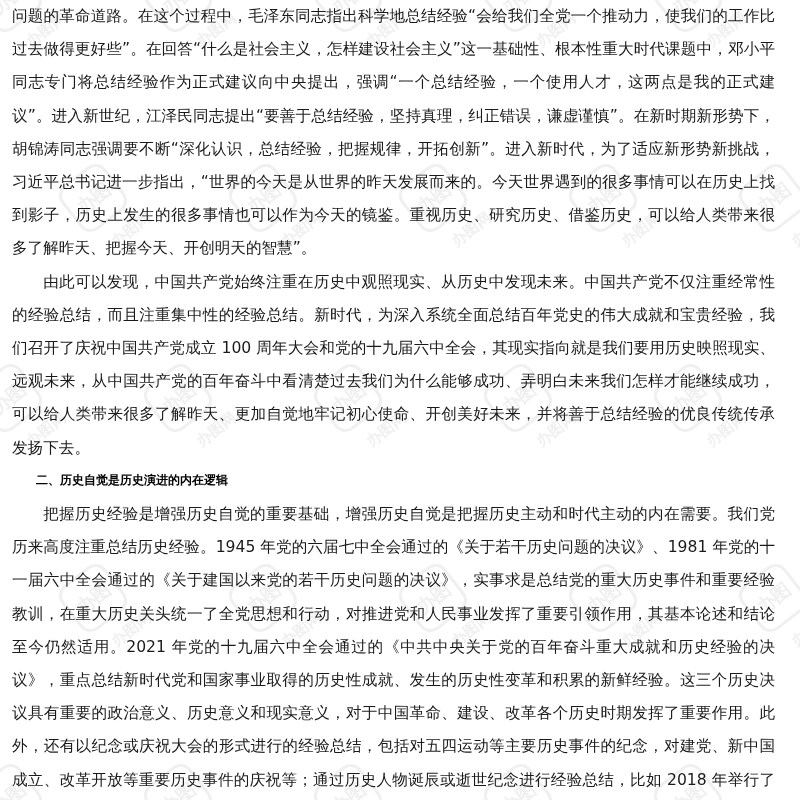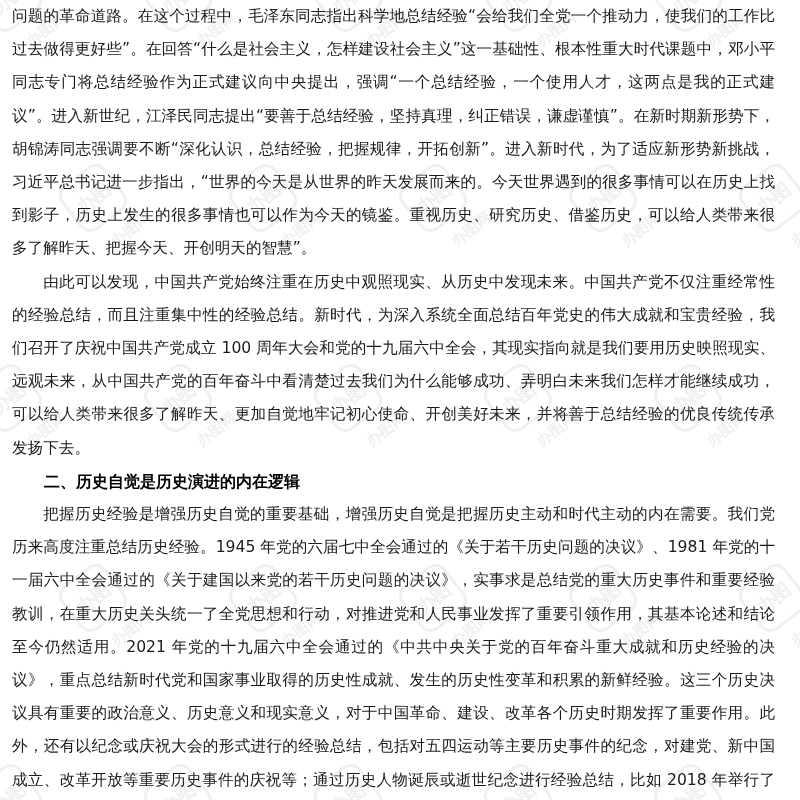--- a/index.html
+++ b/index.html
@@ -75,26 +75,26 @@
     text-justify: inter-ideograph;
     text-indent: 2em;
     font-family: "DejaVu Sans", "Liberation Sans", sans-serif;
     letter-spacing: 0px;
   }
   p.para.cont {
     text-indent: 0;
   }
   h2.heading {
     margin: 0;
-    font-size: 16px;
+    font-size: 12px;
     line-height: 33.2px;
     font-weight: 700;
     color: #000000;
     text-indent: 2em;
-    font-family: Liberation Serif, serif;
+    font-family: Liberation Mono, monospace;
   }
 </style>
 </head>
 <body>
 
 <div id="watermark-layer">
     <div class="wm" style="left: -20px; top: -30px; border-color: rgb(240, 240, 240);">
       <span class="wm-text" style="color: rgb(240, 240, 240);">办图</span>
     </div>
     <div class="wm-side" style="left: 24px; top: 20px; color: rgb(240, 240, 240);">办图网</div>

